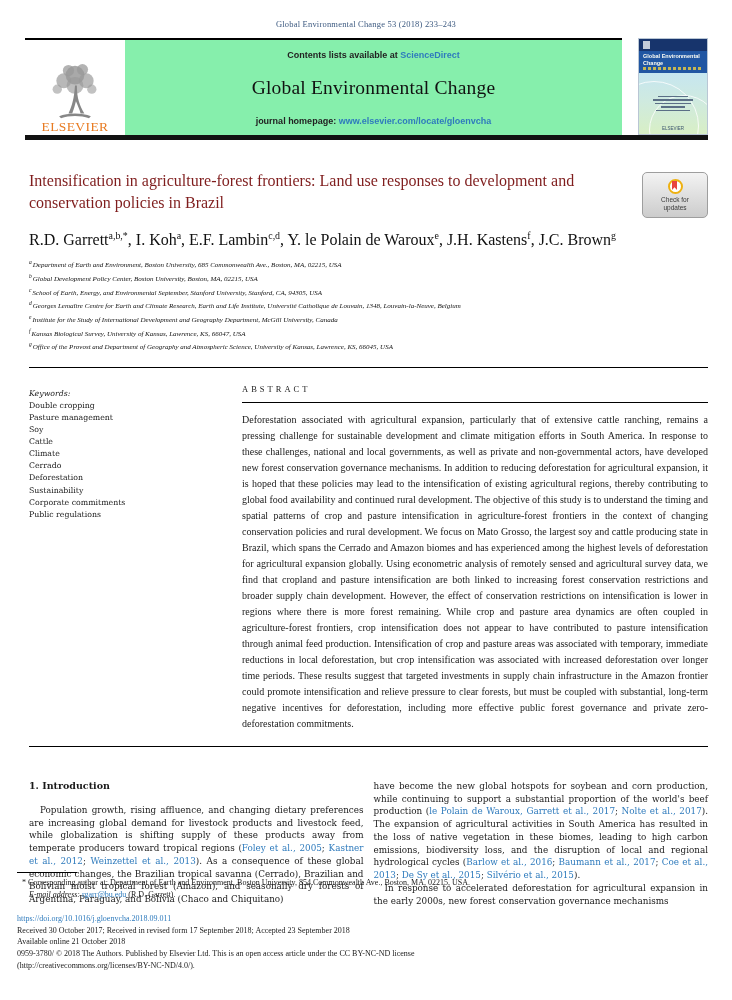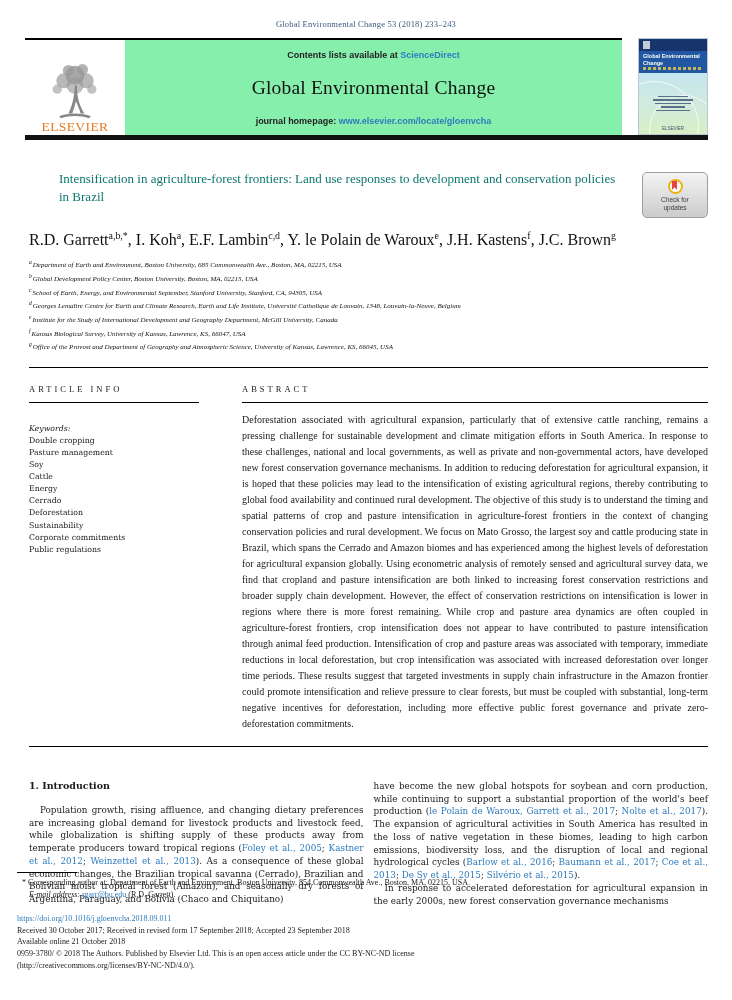--- a/index.html
+++ b/index.html
@@ -32,21 +32,21 @@
   .cover-body { flex:1; position:relative; background:linear-gradient(180deg,#c6e6f0 0%,#cfeae0 45%,#d8efc5 100%); overflow:hidden; }
   .cover-arc1,.cover-arc2 { position:absolute; border:1px solid rgba(255,255,255,.8); border-radius:50%; }
   .cover-arc1 { width:90px; height:90px; left:-30px; top:8px; }
   .cover-arc2 { width:70px; height:70px; left:10px; top:22px; }
   .cover-textblock { position:absolute; left:50%; top:34%; transform:translateX(-50%); width:44px; text-align:center; }
   .cover-textblock i { display:block; height:1.5px; background:#5b6f86; margin:2px auto; }
   .cover-pub { position:absolute; bottom:3px; width:100%; text-align:center; font-size:4.5px; color:#3c5570; font-family:"Liberation Sans",sans-serif; }
 
   
   .title-row { margin:30px 24px 0 29px; display:flex; gap:22px; }
-  .article-title { flex:1; font-weight:normal; font-size:13px; line-height:1.4; color:#0f766e;margin-left:30px; }
+  .article-title { flex:1; font-weight:normal; font-size:16px; line-height:1.4; color:#7f1d1d; }
   .check-updates { width:66px; height:46px; border:1px solid #9e9e9e; border-radius:5px; background:linear-gradient(180deg,#f3f3f3,#cccccc); display:flex; flex-direction:column; align-items:center; justify-content:center; gap:2px; flex:none; margin-top:2px; }
   .cfu-circle { width:15px; height:15px; border-radius:50%; background:#fff; border:2.5px solid #eeb111; position:relative; }
   .cfu-mark { position:absolute; left:2.5px; top:0; width:5px; height:9px; background:#e8433f; clip-path:polygon(0 0,100% 0,100% 100%,50% 68%,0 100%); }
   .cfu-text { font-family:"Liberation Sans",sans-serif; font-size:6.5px; line-height:1.15; color:#3a3a3a; text-align:center; }
 
   
   .authors { margin:12px 24px 0 29px; font-size:16px; color:#111; }
   .authors sup { font-size:62%; }
   .affiliations { margin:9px 24px 0 29px; font-style:italic; font-size:7px; line-height:1.62; color:#111; }
   .affiliations sup { font-size:5.5px; margin-right:1px; }
@@ -156,28 +156,27 @@
     <div><sup>d</sup><span>Georges Lemaître Centre for Earth and Climate Research, Earth and Life Institute, Université Catholique de Louvain, 1348, Louvain-la-Neuve, Belgium</span></div>
     <div><sup>e</sup><span>Institute for the Study of International Development and Geography Department, McGill University, Canada</span></div>
     <div><sup>f</sup><span>Kansas Biological Survey, University of Kansas, Lawrence, KS, 66047, USA</span></div>
     <div><sup>g</sup><span>Office of the Provost and Department of Geography and Atmospheric Science, University of Kansas, Lawrence, KS, 66045, USA</span></div>
   </div>
 
   <div class="rule-full"></div>
 
   <div class="meta-cols">
     <div class="info-col">
-      <div class="col-head">ARTICLE INFO</div>
       <div class="keywords">
         <div class="kw-label">Keywords:</div>
         <div>Double cropping</div>
         <div>Pasture management</div>
         <div>Soy</div>
         <div>Cattle</div>
-        <div>Energy</div>
+        <div>Climate</div>
         <div>Cerrado</div>
         <div>Deforestation</div>
         <div>Sustainability</div>
         <div>Corporate commitments</div>
         <div>Public regulations</div>
       </div>
     </div>
     <div class="abs-col">
       <div class="col-head">ABSTRACT</div>
       <div class="abstract-text">Deforestation associated with agricultural expansion, particularly that of extensive cattle ranching, remains a pressing challenge for sustainable development and climate mitigation efforts in South America. In response to these challenges, national and local governments, as well as private and non-governmental actors, have developed new forest conservation governance mechanisms. In addition to reducing deforestation for agricultural expansion, it is hoped that these policies may lead to the intensification of existing agricultural regions, thereby contributing to global food availability and continued rural development. The objective of this study is to understand the timing and spatial patterns of crop and pasture intensification in agriculture-forest frontiers in the context of changing conservation policies and rural development. We focus on Mato Grosso, the largest soy and cattle producing state in Brazil, which spans the Cerrado and Amazon biomes and has experienced among the highest levels of deforestation for agricultural expansion globally. Using econometric analysis of remotely sensed and agricultural survey data, we find that cropland and pasture intensification are both linked to increasing forest conservation restrictions and broader supply chain development. However, the effect of conservation restrictions on intensification is lower in regions where there is more forest remaining. While crop and pasture area dynamics are often coupled in agriculture-forest frontiers, crop intensification does not appear to have contributed to pasture intensification through animal feed production. Intensification of crop and pasture areas was associated with temporary, immediate reductions in local deforestation, but crop intensification was associated with increased deforestation over longer time periods. These results suggest that targeted investments in supply chain infrastructure in the Amazon frontier could promote intensification and relieve pressure to clear forests, but must be coupled with substantial, long-term negative incentives for deforestation, including more effective public forest governance and private zero-deforestation commitments.</div>

